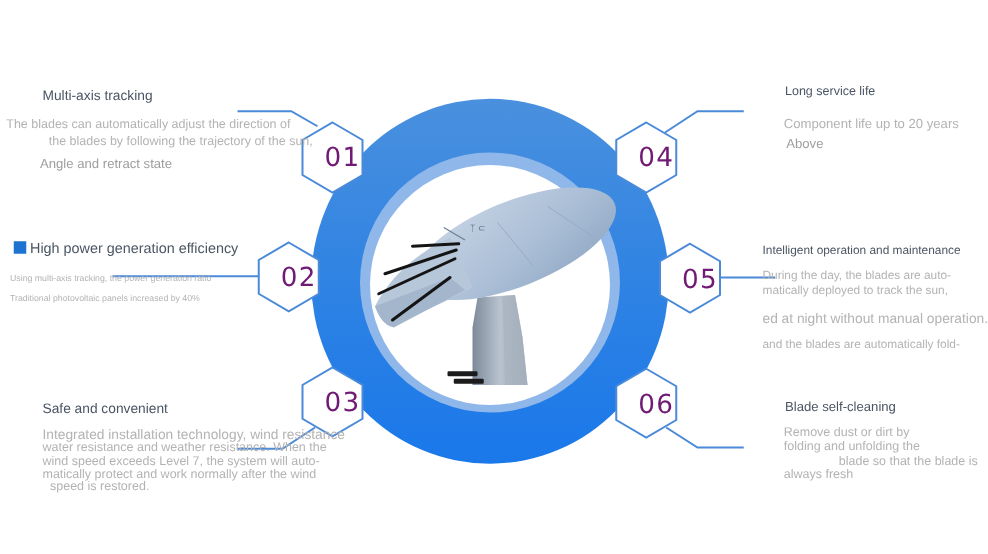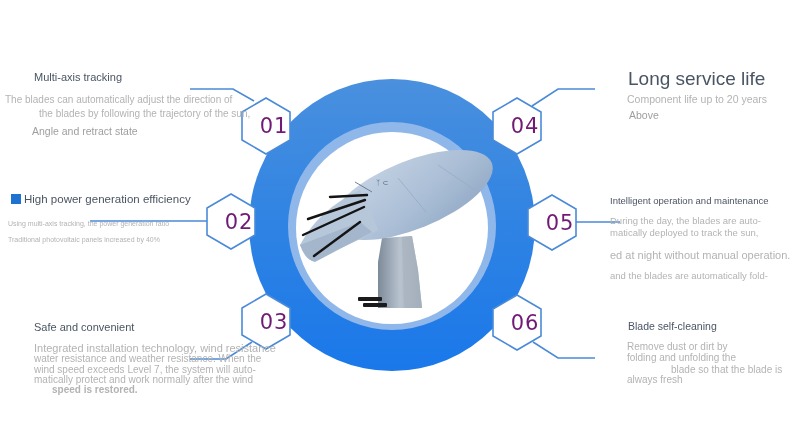--- a/index.html
+++ b/index.html
@@ -100,23 +100,23 @@
   <span class="square-icon"></span><span>High power generation efficiency</span>
 </div>
 <div class="abs desc" style="left:8px; top:220px; font-size:7px; white-space:nowrap;">Using multi-axis tracking, the power generation ratio</div>
 <div class="abs desc" style="left:8px; top:236px; font-size:7px; white-space:nowrap;">Traditional photovoltaic panels increased by 40%</div>
 
 <div class="abs title" style="left:34px; top:321px; font-size:11px;">Safe and convenient</div>
 <div class="abs desc" style="left:34px; top:343px; font-size:11px; white-space:nowrap;">Integrated installation technology, wind resistance</div>
 <div class="abs desc" style="left:34px; top:354px; font-size:10px; white-space:nowrap;">water resistance and weather resistance. When the</div>
 <div class="abs desc" style="left:34px; top:365px; font-size:10px; white-space:nowrap;">wind speed exceeds Level 7, the system will auto-</div>
 <div class="abs desc" style="left:34px; top:375px; font-size:10px; white-space:nowrap;">matically protect and work normally after the wind</div>
-<div class="abs desc" style="left:52px; top:385px; font-size:10px; white-space:nowrap;font-weight:bold;">speed is restored.</div>
+<div class="abs desc" style="left:40px; top:385px; font-size:10px; white-space:nowrap;">speed is restored.</div>
 
-<div class="abs title" style="left:628px; top:68px; font-size:19px;">Long service life</div>
+<div class="abs title" style="left:628px; top:68px; font-size:10px;">Long service life</div>
 <div class="abs desc" style="left:627px; top:94px; font-size:10.5px; white-space:nowrap;">Component life up to 20 years</div>
 <div class="abs desc" style="left:629px; top:110px; font-size:10.5px; white-space:nowrap; color:#9e9e9e;">Above</div>
 
 <div class="abs title" style="left:610px; top:195px; font-size:9.5px;">Intelligent operation and maintenance</div>
 <div class="abs desc" style="left:610px; top:216px; font-size:9.5px; white-space:nowrap;">During the day, the blades are auto-</div>
 <div class="abs desc" style="left:610px; top:228px; font-size:9.5px; white-space:nowrap;">matically deployed to track the sun,</div>
 <div class="abs desc" style="left:610px; top:239px; font-size:9.5px; white-space:nowrap;margin-top:32px;">and the blades are automatically fold-</div>
 <div class="abs desc" style="left:610px; top:250px; font-size:11px; white-space:nowrap;">ed at night without manual operation.</div>
 
 <div class="abs title" style="left:628px; top:320px; font-size:10.5px;">Blade self-cleaning</div>

